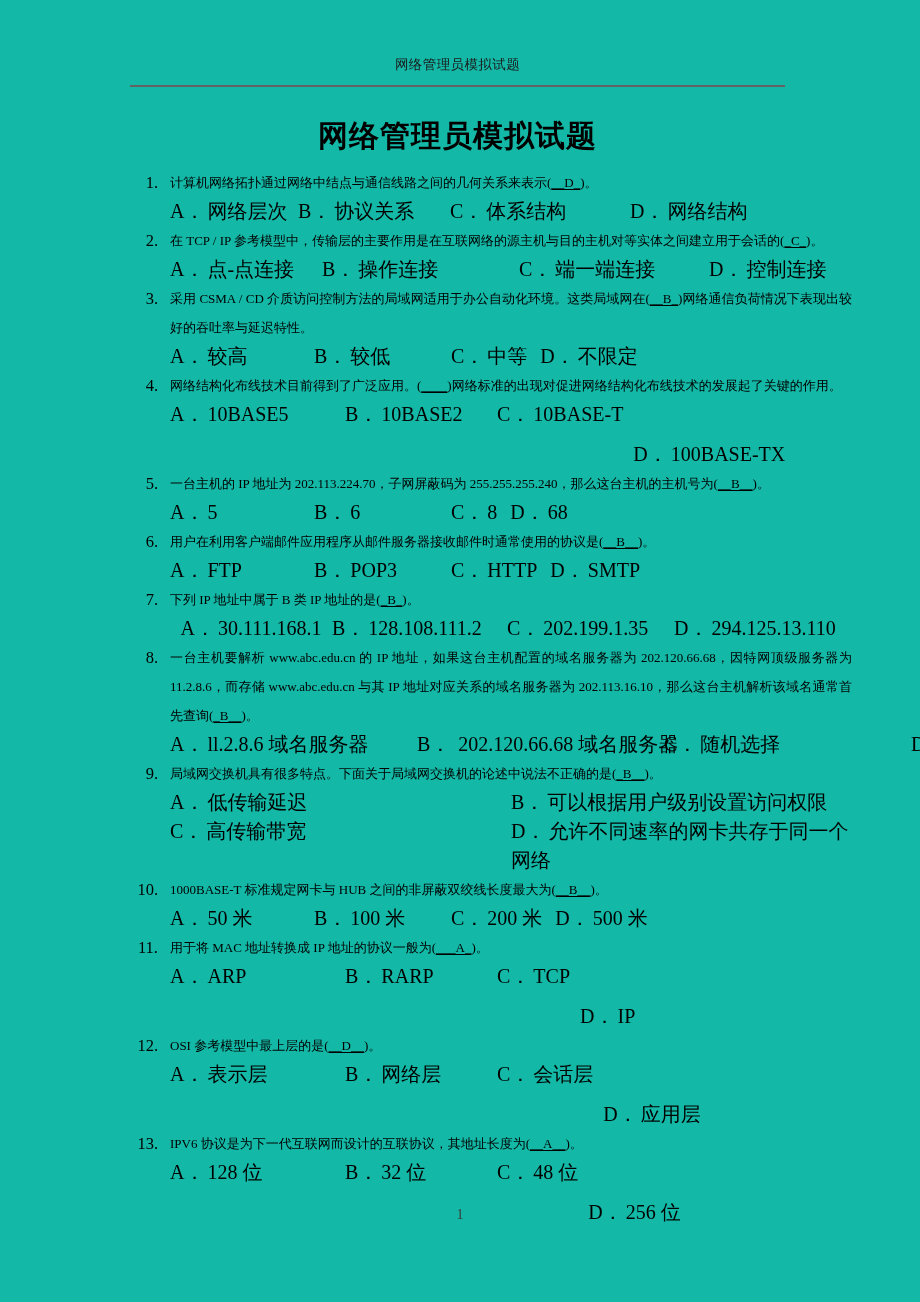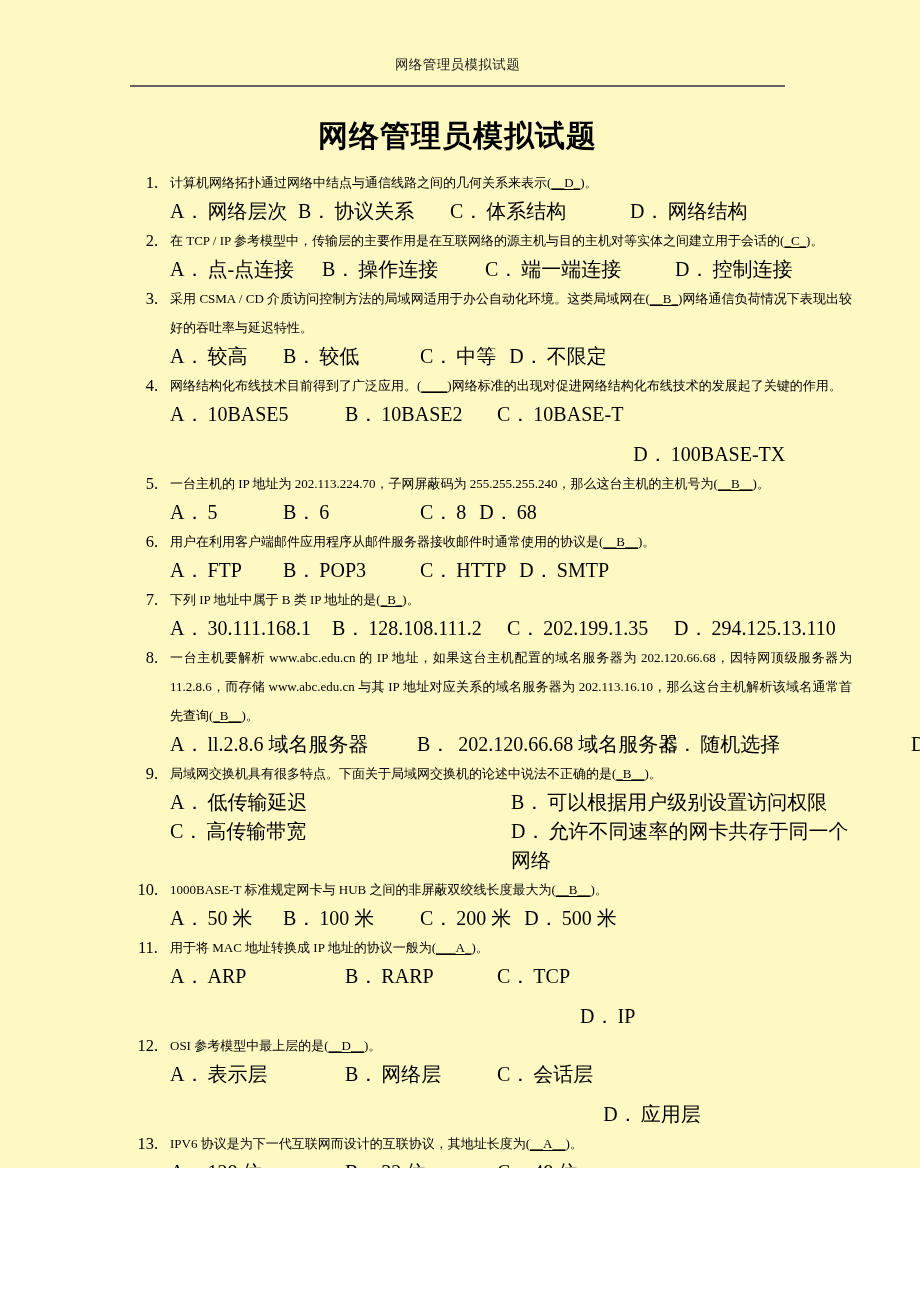--- a/index.html
+++ b/index.html
@@ -8,23 +8,23 @@
     padding: 0;
     background: #ffffff;
   }
   body {
     font-family: "Liberation Serif", "DejaVu Serif", serif;
     color: #000000;
   }
   .page {
     position: relative;
     width: 920px;
-    height: 1168px;
+    height: 1302px;
     margin: 0 auto;
-    background: #fef9c3;
+    background: #14b8a6;
     overflow: hidden;
     box-sizing: border-box;
   }
 
   
   .header {
     position: absolute;
     left: 130px;
     top: 56px;
     width: 655px;
@@ -110,34 +110,34 @@
   .row-4col .opt:nth-child(3) { width: 180px; }
   .row-4col .opt:nth-child(4) { width: auto; }
 
   .row-2col { white-space: normal; }
   .row-2col .opt { width: 50%; box-sizing: border-box; }
 
   .row-2col-b .opt { width: 247px; }
 
   .row-wide .opt:nth-child(1) { width: 152px; }
   .row-wide .opt:nth-child(2) { width: 163px; }
-  .row-wide .opt:nth-child(3) { width: 190px; }
+  .row-wide .opt:nth-child(3) { width: 190px; margin-left: 34px; }
   .row-wide .opt:nth-child(4) { width: auto; }
 
   .row-tight .opt:nth-child(1) { width: 143px; }
   .row-tight .opt:nth-child(2) { width: 152px; margin-left: 32px; }
   .row-tight .opt:nth-child(3) { width: auto; padding-right: 10px; }
   .row-tight .opt:nth-child(4) { width: auto; margin-top: 40px; }
 
   .row-narrow .opt:nth-child(1) { width: 113px; }
-  .row-narrow .opt:nth-child(2) { width: 137px; }
+  .row-narrow .opt:nth-child(2) { width: 137px; margin-left: 31px; }
   .row-narrow .opt:nth-child(3) { width: auto; padding-right: 13px; }
   .row-narrow .opt:nth-child(4) { width: auto; }
 
-  .row-ip .opt:nth-child(1) { width: 162px; }
+  .row-ip .opt:nth-child(1) { width: 162px; text-align: center; }
   .row-ip .opt:nth-child(2) { width: 175px; }
   .row-ip .opt:nth-child(3) { width: 167px; }
   .row-ip .opt:nth-child(4) { width: auto; }
 
   
   .page-number {
     position: absolute;
     left: 0;
     top: 1206px;
     width: 920px;

